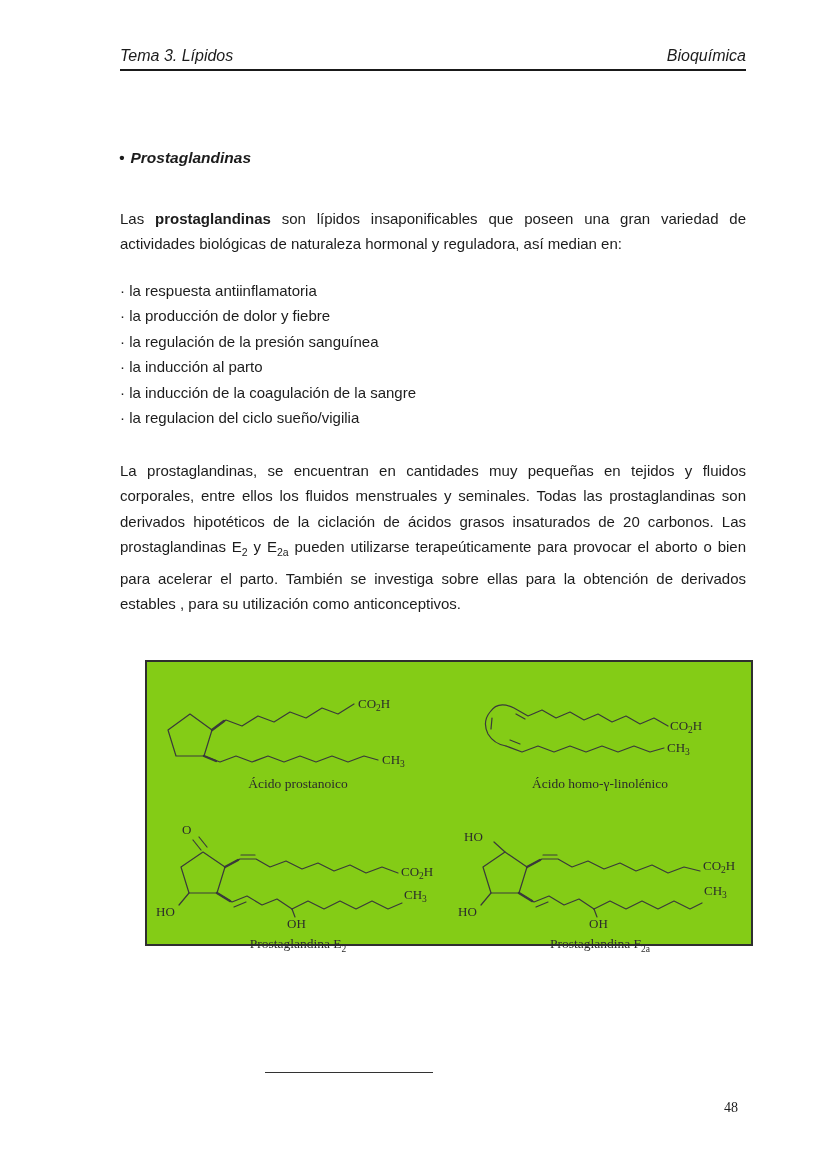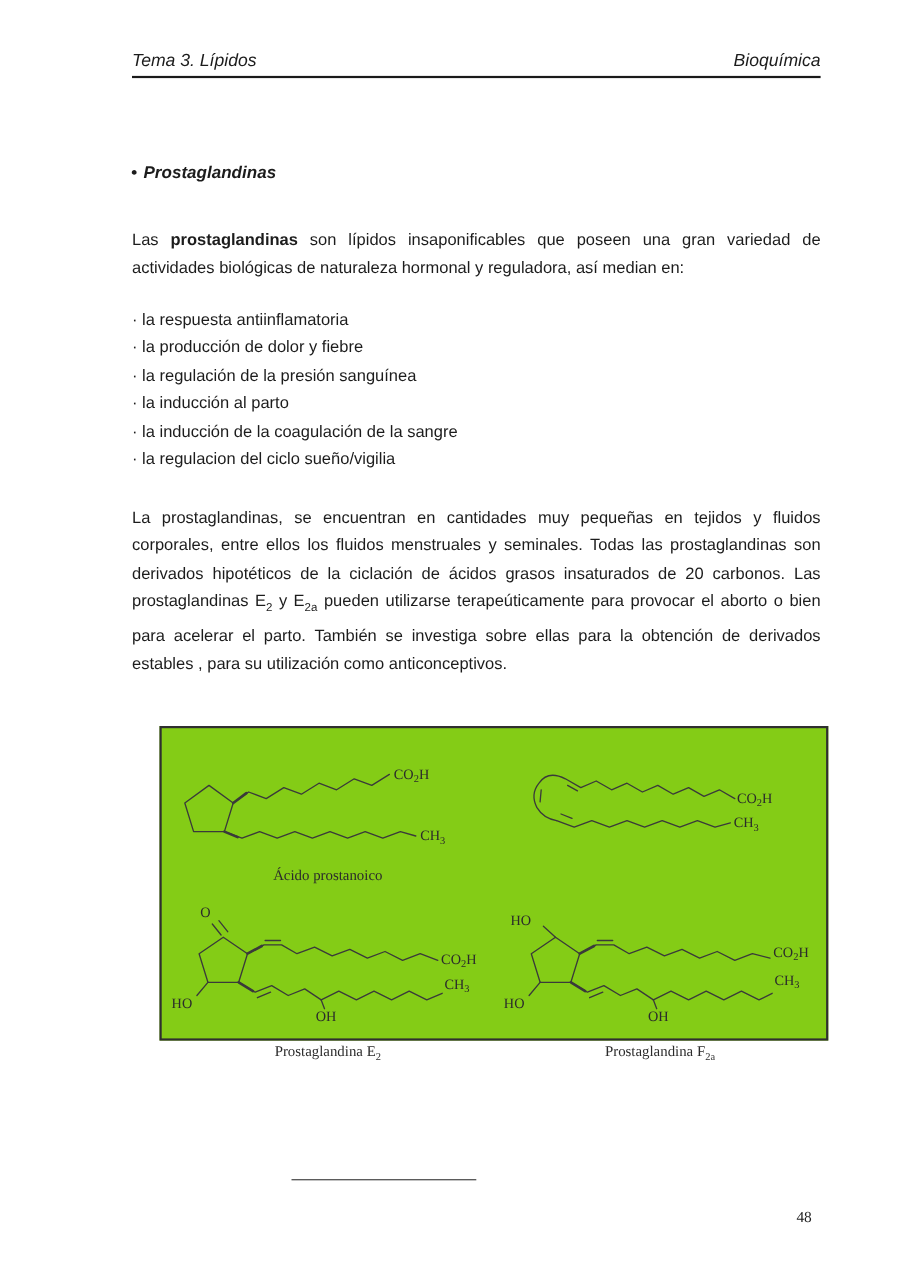--- a/index.html
+++ b/index.html
@@ -16,21 +16,21 @@
   .intro { left:120px; top:198px; }
   .list { left:120px; top:278px; font-size:15px; line-height:25.4px; }
   .para2 { left:120px; top:450px; }
   sub { font-size:10.5px; }
   .figure-box { left:145px; top:660px; width:608px; height:286px; border:2px solid #2f2f2f;
                 display:grid; grid-template-columns:1fr 1fr; grid-template-rows:150px 1fr; background:#84cc16; }
   .fig-cell { position:relative; text-align:center; }
   .fig-cell svg { display:block; margin:0 auto; }
   .row1 { padding-top:10px; }
   .row2 { padding-top:6px; }
-  .caption { font-family:"Liberation Serif",serif; font-size:13.5px; color:#2b2b2b; margin-top:12px; }
+  .caption { font-family:"Liberation Serif",serif; font-size:13.5px; color:#2b2b2b; margin-top:0; }
   .caption sub { font-size:9.5px; }
   .chem { font-family:"Liberation Serif",serif; font-size:13px; fill:#2b2b2b; }
   .chem-sub { font-size:9.5px; }
   .bond { fill:none; stroke:#3a3a3a; stroke-width:1.2; stroke-linejoin:round; stroke-linecap:round; }
   .wedge { fill:none; stroke:#3a3a3a; stroke-width:2.4; stroke-linecap:round; }
   .footnote-rule { left:265px; top:1072px; width:168px; height:1px; background:#333333; }
   .page-number { left:724px; top:1100px; font-family:"Liberation Serif",serif; font-size:14px; }
 </style>
 </head>
 <body>
@@ -82,20 +82,21 @@
         <g class="bond">
           <path d="M218,54 L204,46 L190,52 L176,44 L162,50 L148,42 L134,48 L120,40 L106,46 L92,38 L78,44 L64,36 Q48,28 40,40 Q32,50 38,62 Q44,72 56,74"></path>
           <path d="M56,74 L72,80 L88,74 L104,80 L120,74 L136,80 L152,74 L168,80 L184,74 L200,80 L214,76"></path>
           <path d="M66,42 L75,47"></path>
           <path d="M42,46 L41,57"></path>
           <path d="M60,68 L70,72"></path>
         </g>
         <text class="chem" x="220" y="58"><tspan>CO</tspan><tspan class="chem-sub" dy="3">2</tspan><tspan dy="-3">H</tspan></text>
         <text class="chem" x="217" y="80"><tspan>CH</tspan><tspan class="chem-sub" dy="3">3</tspan></text>
       </svg>
+      <div class="caption"><span>Ácido homo-γ-linolénico</span></div>
     </div>
 
     <div class="fig-cell row2">
       <svg width="300" height="118" viewBox="0 0 300 118">
         <g class="bond">
           <path d="M55,34 L77,49 L69,75 L41,75 L33,49 Z"></path>
           <path d="M53,32 L45,22"></path>
           <path d="M59,29 L51,19"></path>
           <path d="M41,75 L31,87"></path>
           <path d="M77,49 L92,41 L108,41 L122,49 L138,43 L154,51 L170,45 L186,53 L202,47 L218,55 L234,49 L250,55"></path>

